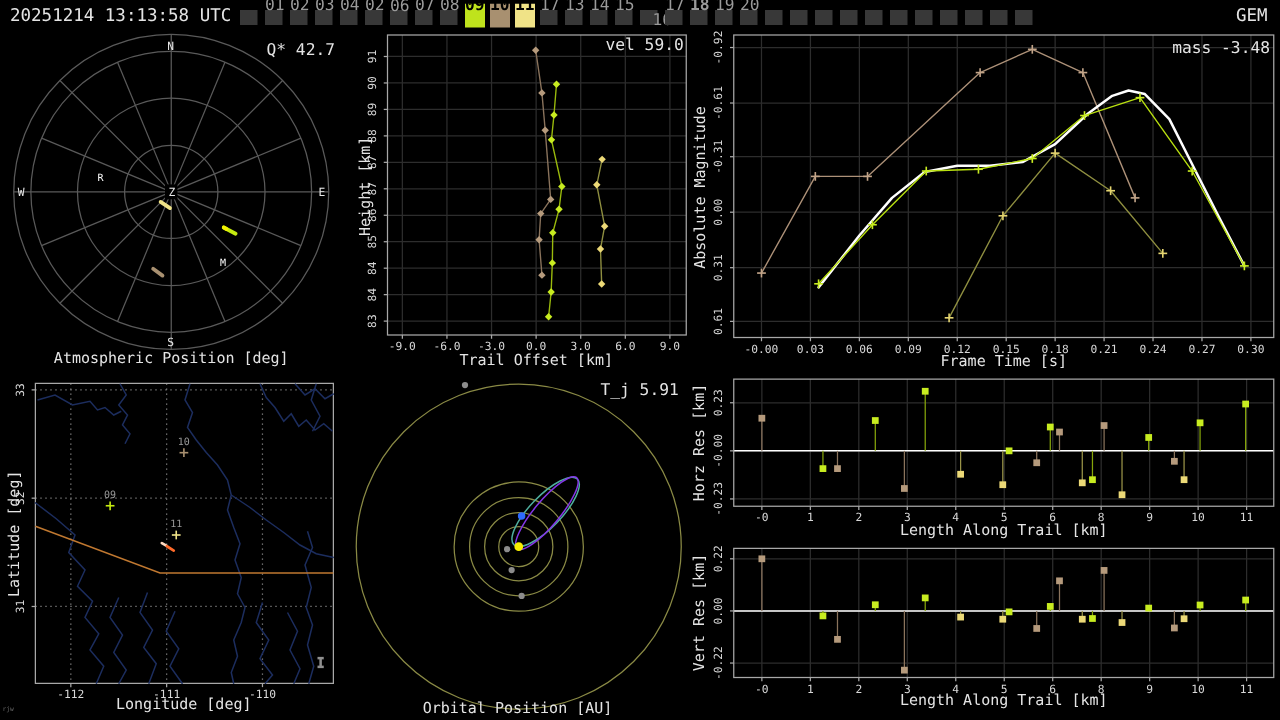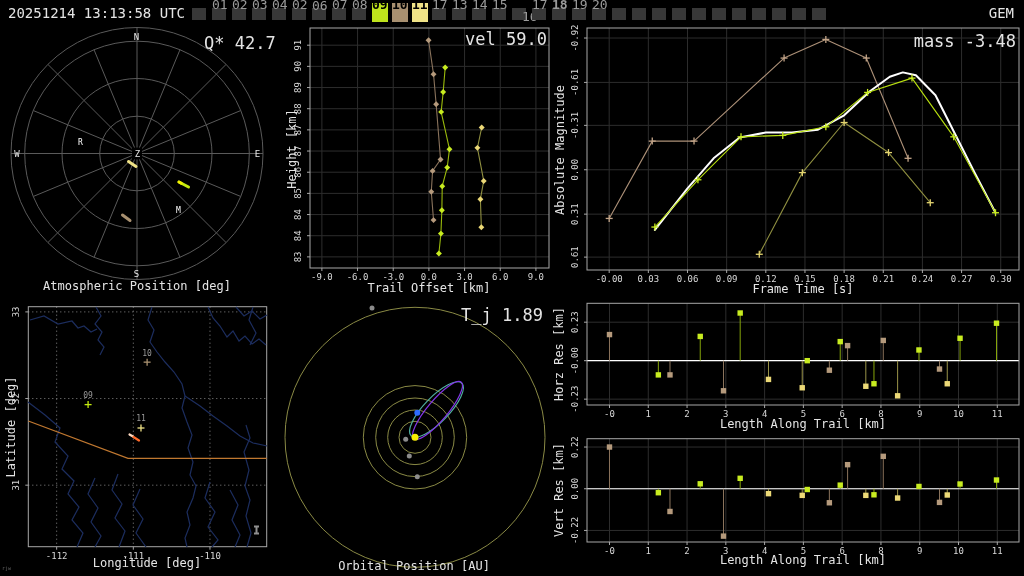--- a/index.html
+++ b/index.html
@@ -1,20 +1,20 @@
 <!DOCTYPE html>
 <html><head>
 <meta charset="utf-8">
 <style>
   html,body{margin:0;padding:0;background:#000;}
   body{width:1024px;height:576px;position:relative;overflow:hidden;
        font-family:"DejaVu Sans Mono",monospace;}
   .lbl{position:absolute;color:#e4e4e4;white-space:nowrap;
        font-family:"DejaVu Sans Mono",monospace;}
-  .t14{font-size:14px;} .t13{font-size:17px;} .t12{font-size:12px;} .t5{font-size:5px;color:#666;}
+  .t14{font-size:14px;} .t13{font-size:13px;} .t12{font-size:12px;} .t5{font-size:5px;color:#666;}
   .rot{transform:rotate(-90deg);}
   .ctr{text-align:center;} .rgt{text-align:right;}
   #chart-layer{position:absolute;left:0;top:0;}
   #slots{position:absolute;left:0;top:0;width:1024px;height:25px;}
   .slotbox{position:absolute;}
   .slotlab{position:absolute;font-size:13px;line-height:7px;
            font-family:"DejaVu Sans Mono",monospace;text-align:right;}
 </style>
 </head>
 <body>
@@ -584,21 +584,21 @@
 <span class="lbl t12 ctr" style="left:329px;top:281px;width:200px;">Trail Offset [km]</span>
 <span class="lbl t12 ctr rot" style="left:232px;top:142px;width:120px;">Height [km]</span>
 
 <span class="lbl t13 rgt" style="left:896px;top:31px;width:120px;">mass -3.48</span>
 <span class="lbl t12 ctr" style="left:703px;top:282px;width:200px;">Frame Time [s]</span>
 <span class="lbl t12 ctr rot" style="left:480px;top:143px;width:160px;">Absolute Magnitude</span>
 
 <span class="lbl t12 ctr" style="left:72px;top:556px;width:150px;">Longitude [deg]</span>
 <span class="lbl t12 ctr rot" style="left:-59px;top:420px;width:140px;">Latitude [deg]</span>
 
-<span class="lbl t13 rgt" style="left:443px;top:305px;width:100px;">T_j 1.89</span>
+<span class="lbl t13 rgt" style="left:443px;top:305px;width:100px;">T_j 5.91</span>
 <span class="lbl t12 ctr" style="left:314px;top:559px;width:200px;">Orbital Position [AU]</span>
 
 <span class="lbl t12 ctr" style="left:703px;top:417px;width:200px;">Length Along Trail [km]</span>
 <span class="lbl t12 ctr rot" style="left:497px;top:347px;width:124px;">Horz Res [km]</span>
 <span class="lbl t12 ctr" style="left:703px;top:553px;width:200px;">Length Along Trail [km]</span>
 <span class="lbl t12 ctr rot" style="left:497px;top:483px;width:124px;">Vert Res [km]</span>
 
 <span class="lbl t5" style="left:2px;top:565px;">rjw</span>
 
 </body></html>

